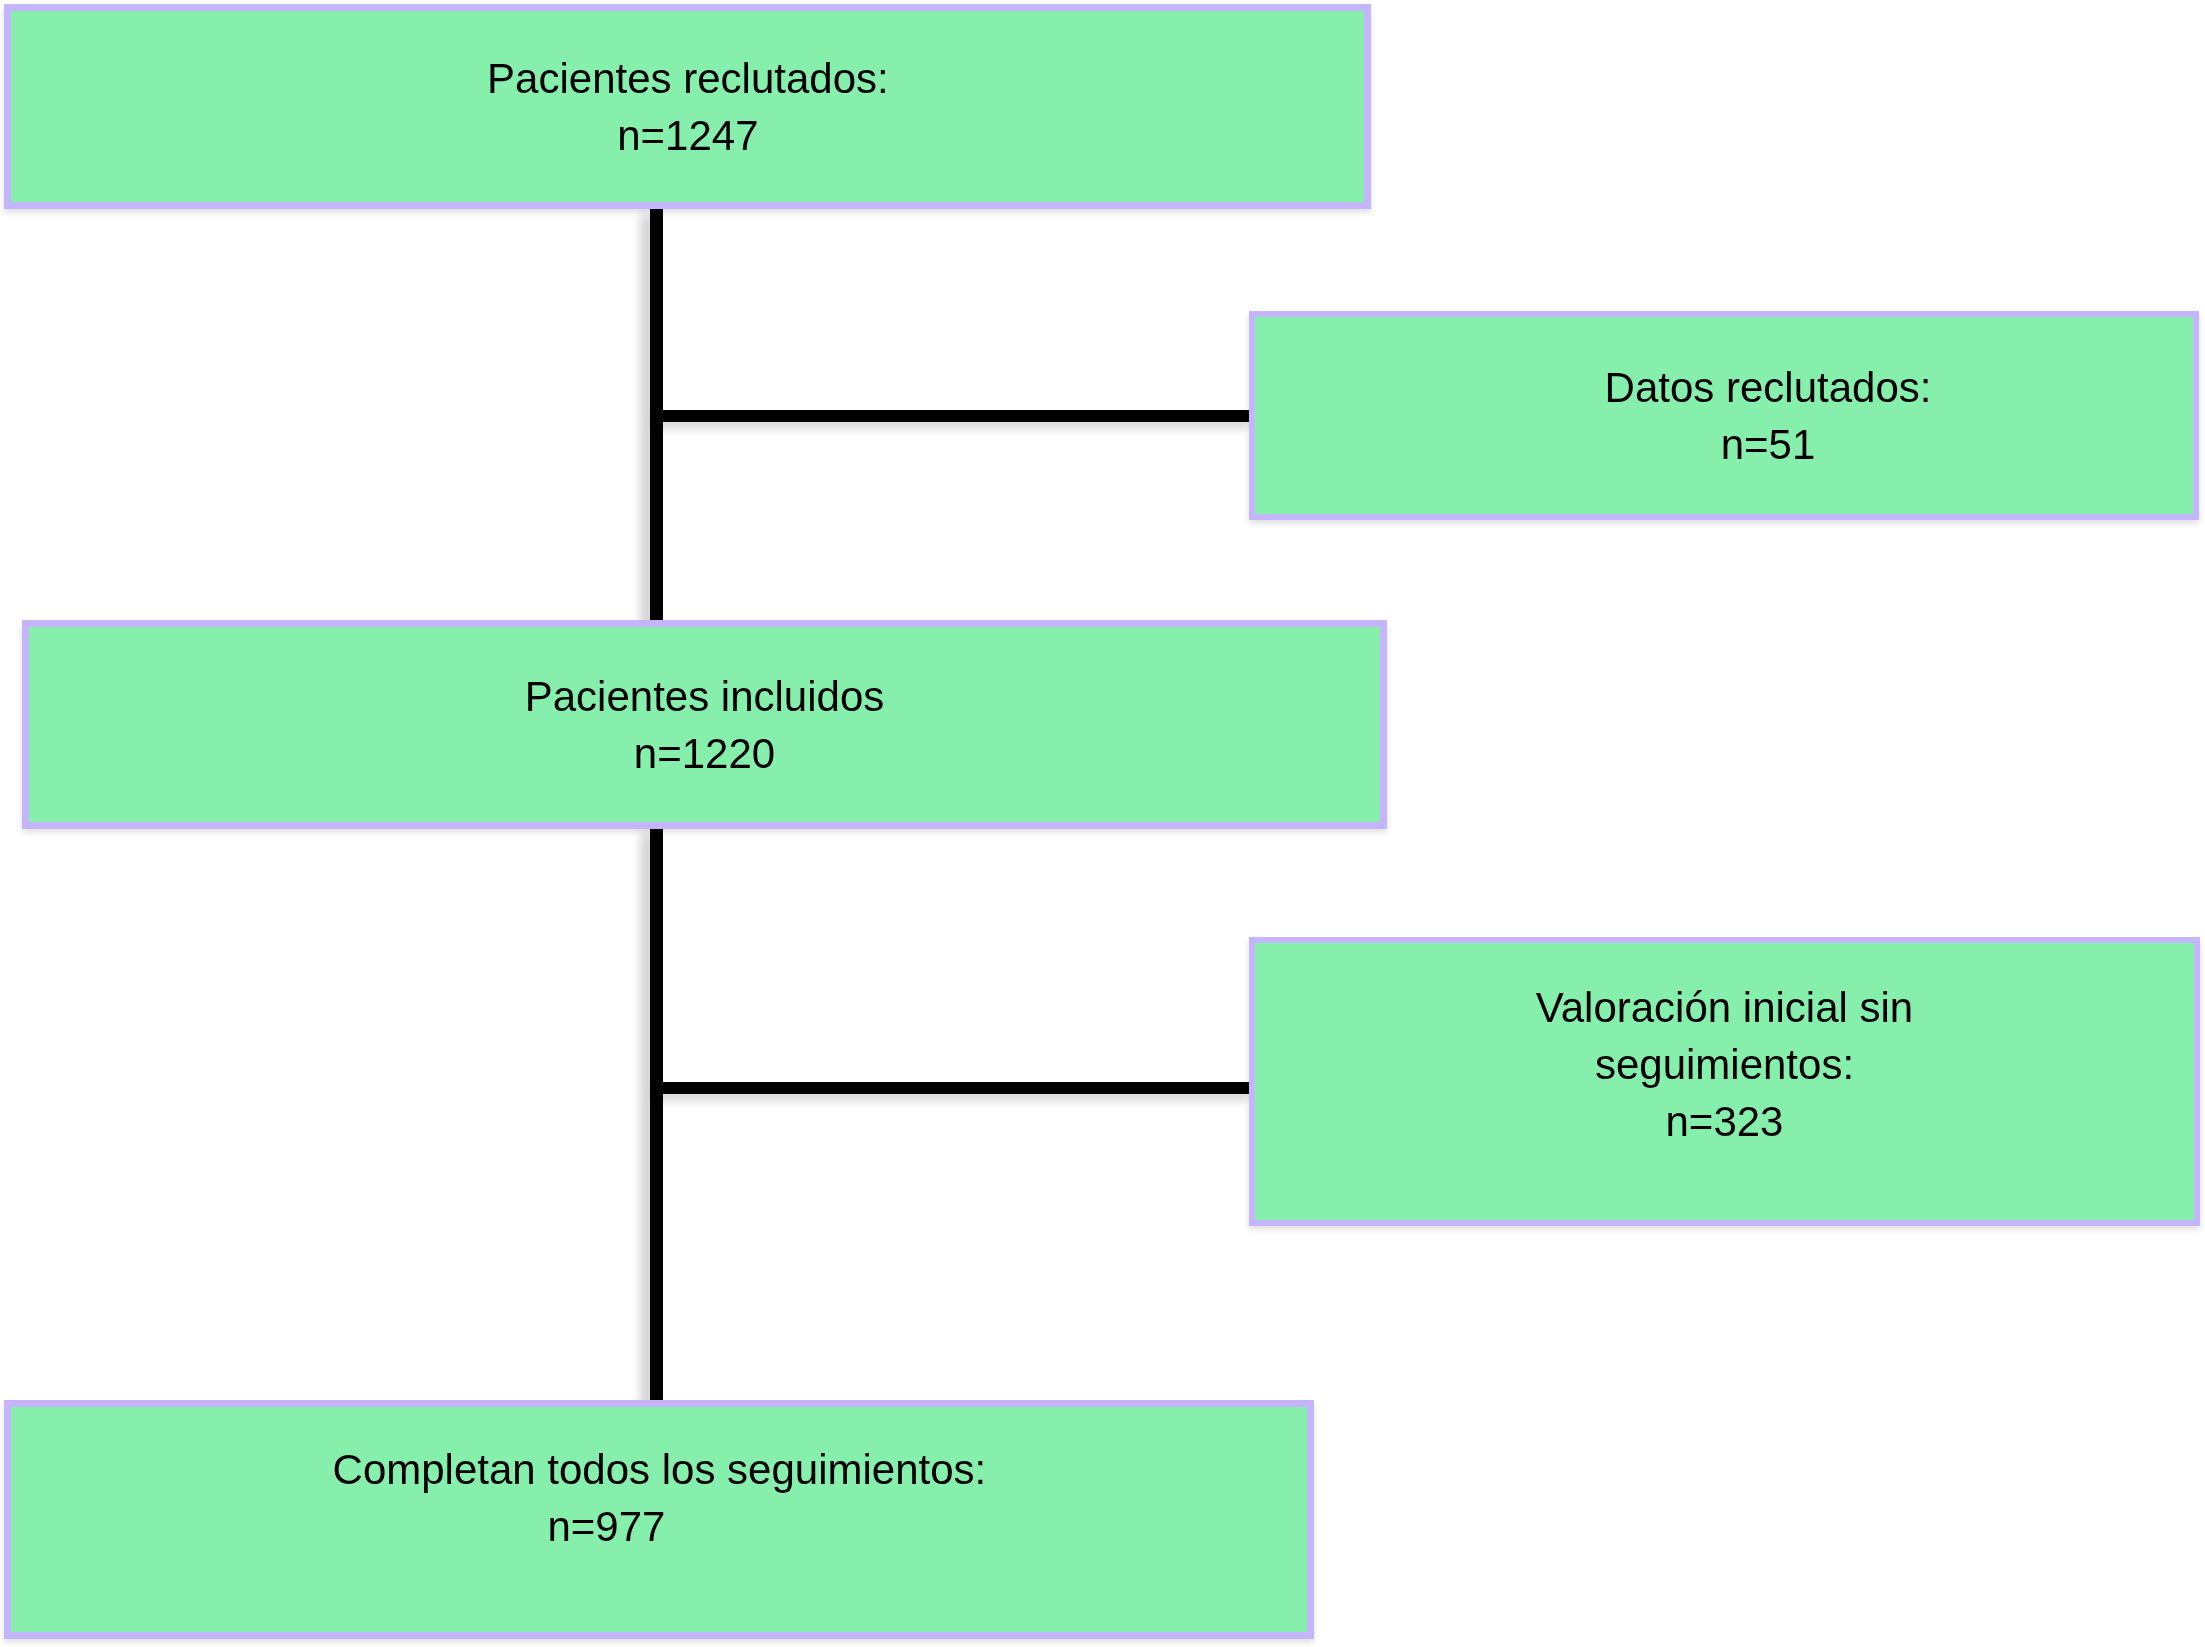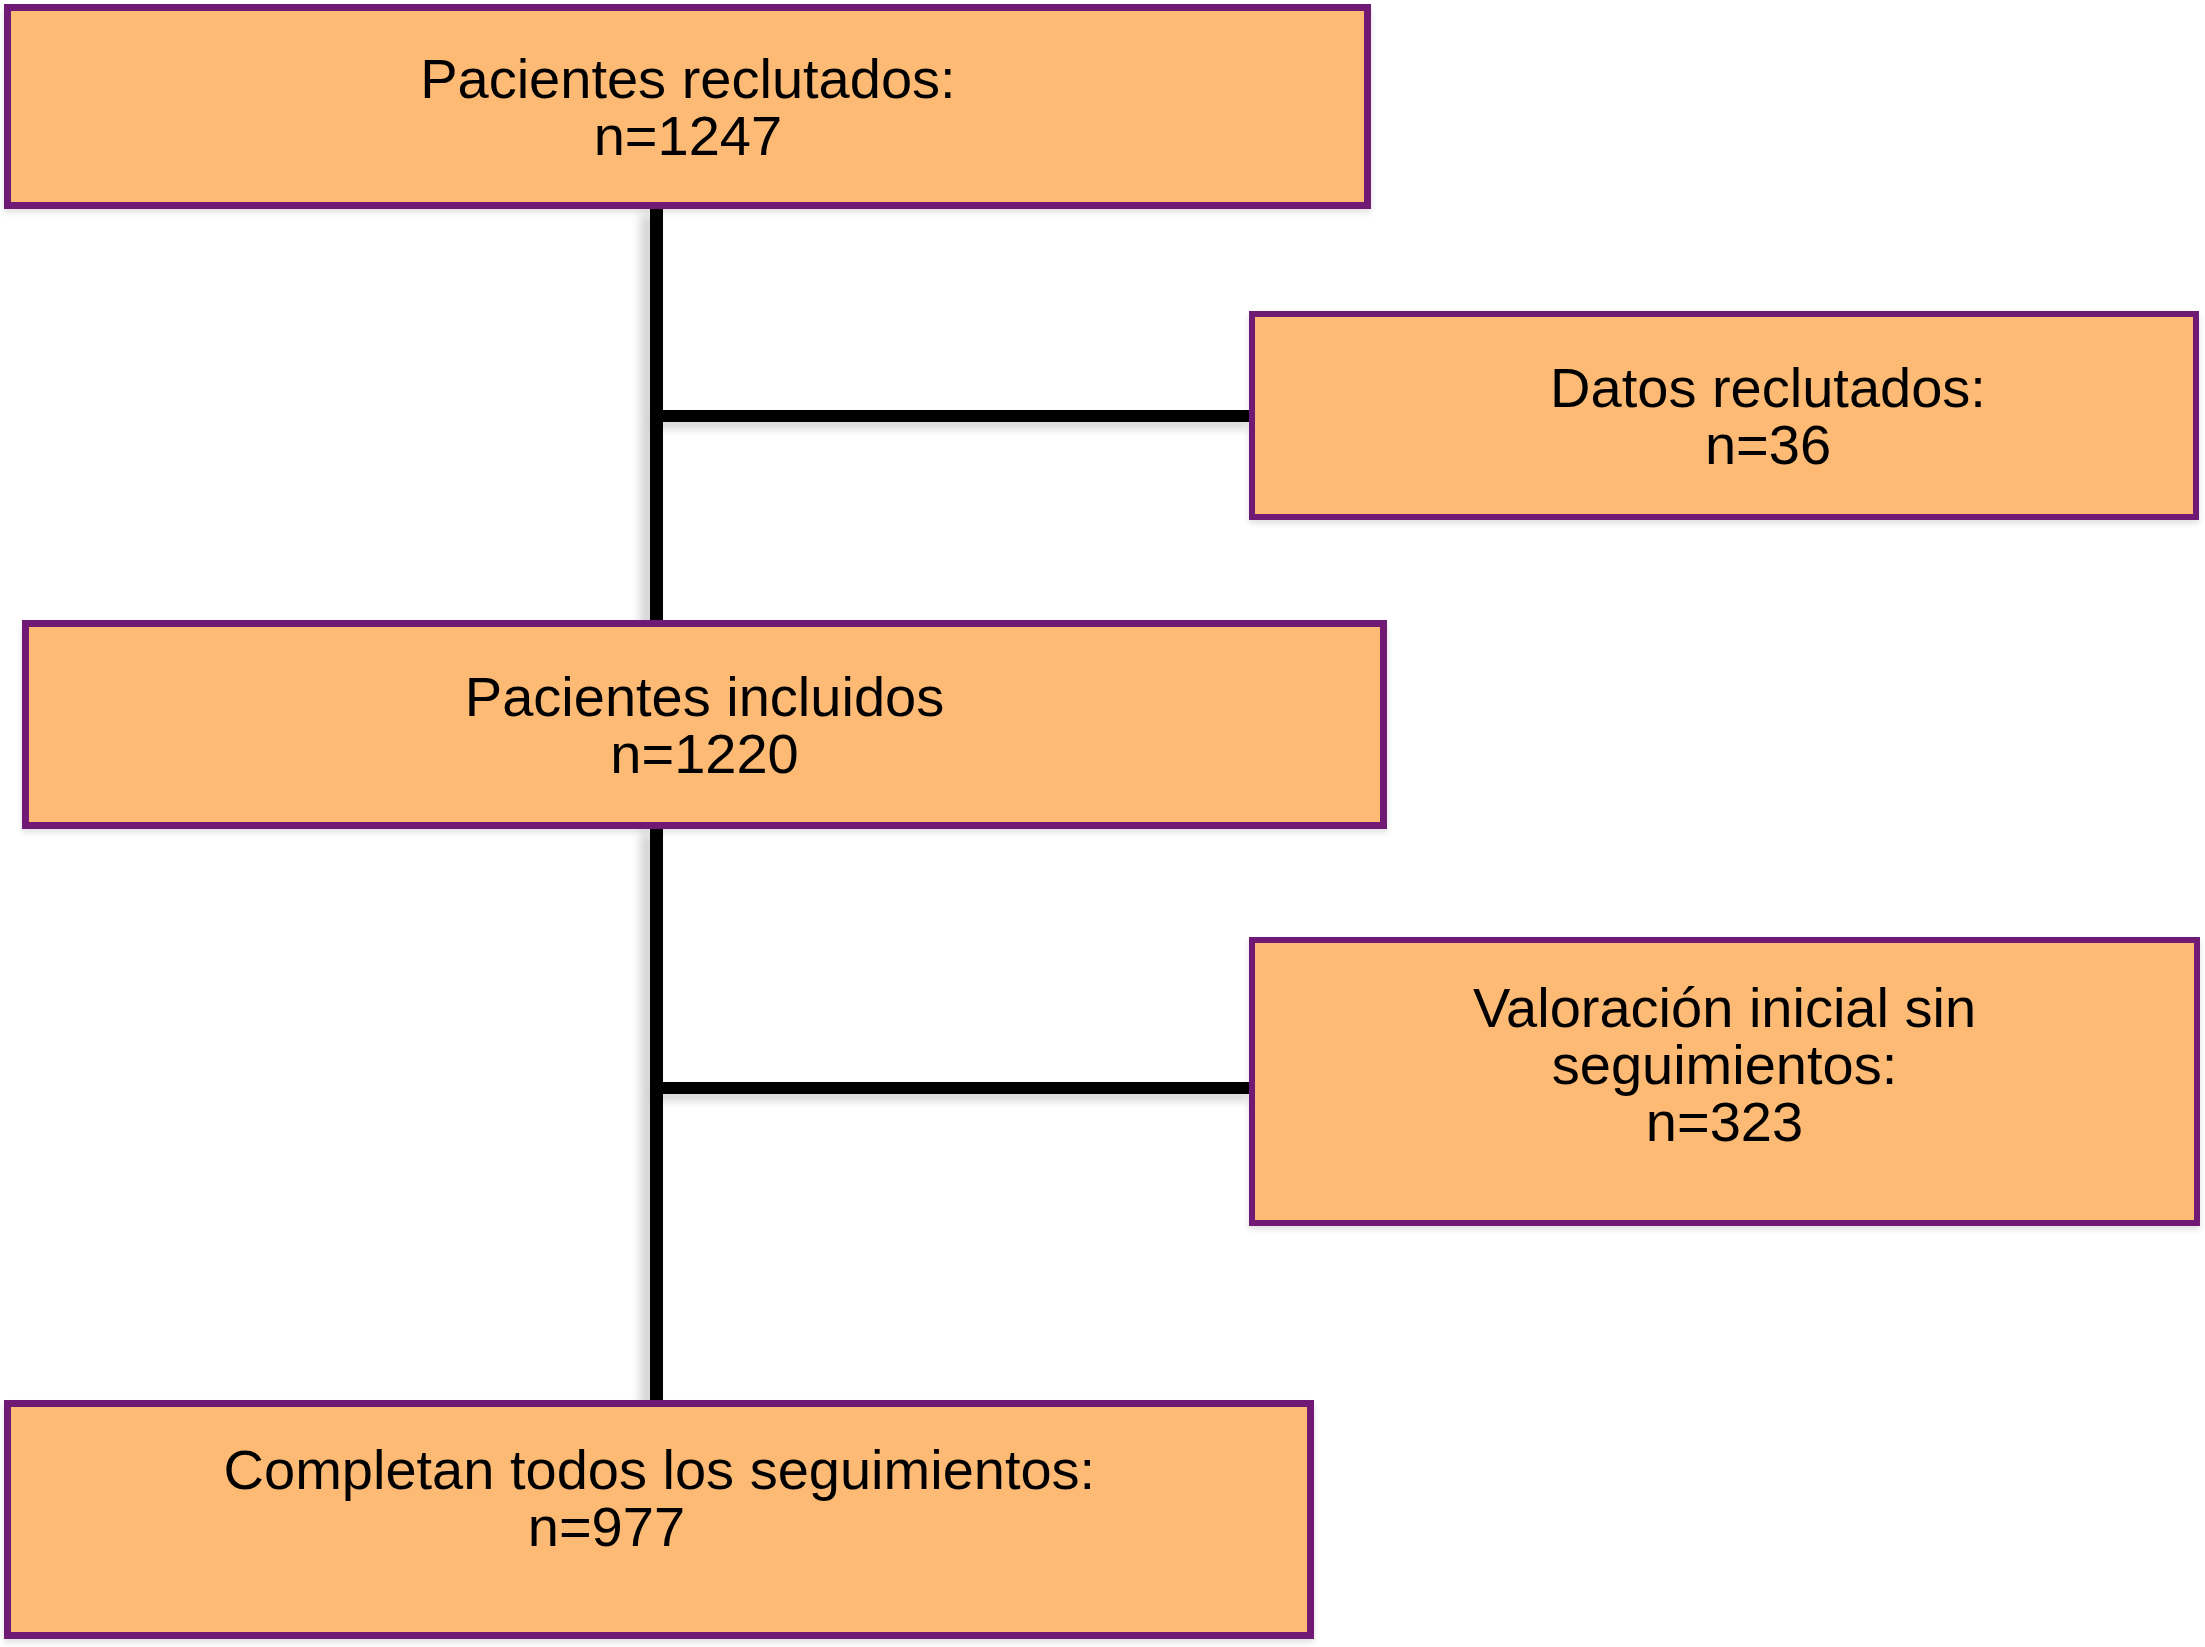--- a/index.html
+++ b/index.html
@@ -11,29 +11,29 @@
     position: relative;
     width: 2206px;
     height: 1647px;
     background: #ffffff;
     font-family: "Liberation Sans", sans-serif;
     color: #000000;
     overflow: hidden;
   }
   .node {
     position: absolute;
-    background: #fdba74;
-    border: 7px solid #701a75;
+    background: #86efac;
+    border: 7px solid #c4b5fd;
     box-sizing: border-box;
     display: flex;
     flex-direction: column;
     align-items: center;
     justify-content: center;
     text-align: center;
-    font-size: 56px;
+    font-size: 42px;
     line-height: 57px;
     box-shadow: 0 4.4px 6.2px rgba(0,0,0,0.13);
     z-index: 2;
   }
   .node .line { white-space: nowrap; }
   .connector {
     position: absolute;
     background: #000000;
     z-index: 1;
   }
@@ -67,21 +67,21 @@
   <div class="connector v" id="vline-2"></div>
   <div class="connector h" id="hline-2"></div>
 
   <div class="node" id="node-reclutados">
     <div class="line">Pacientes reclutados:</div>
     <div class="line">n=1247</div>
   </div>
 
   <div class="node" id="node-datos">
     <div class="line">Datos reclutados:</div>
-    <div class="line">n=36</div>
+    <div class="line">n=51</div>
   </div>
 
   <div class="node" id="node-incluidos">
     <div class="line">Pacientes incluidos</div>
     <div class="line">n=1220</div>
   </div>
 
   <div class="node" id="node-valoracion">
     <div class="line">Valoración inicial sin</div>
     <div class="line">seguimientos:</div>

